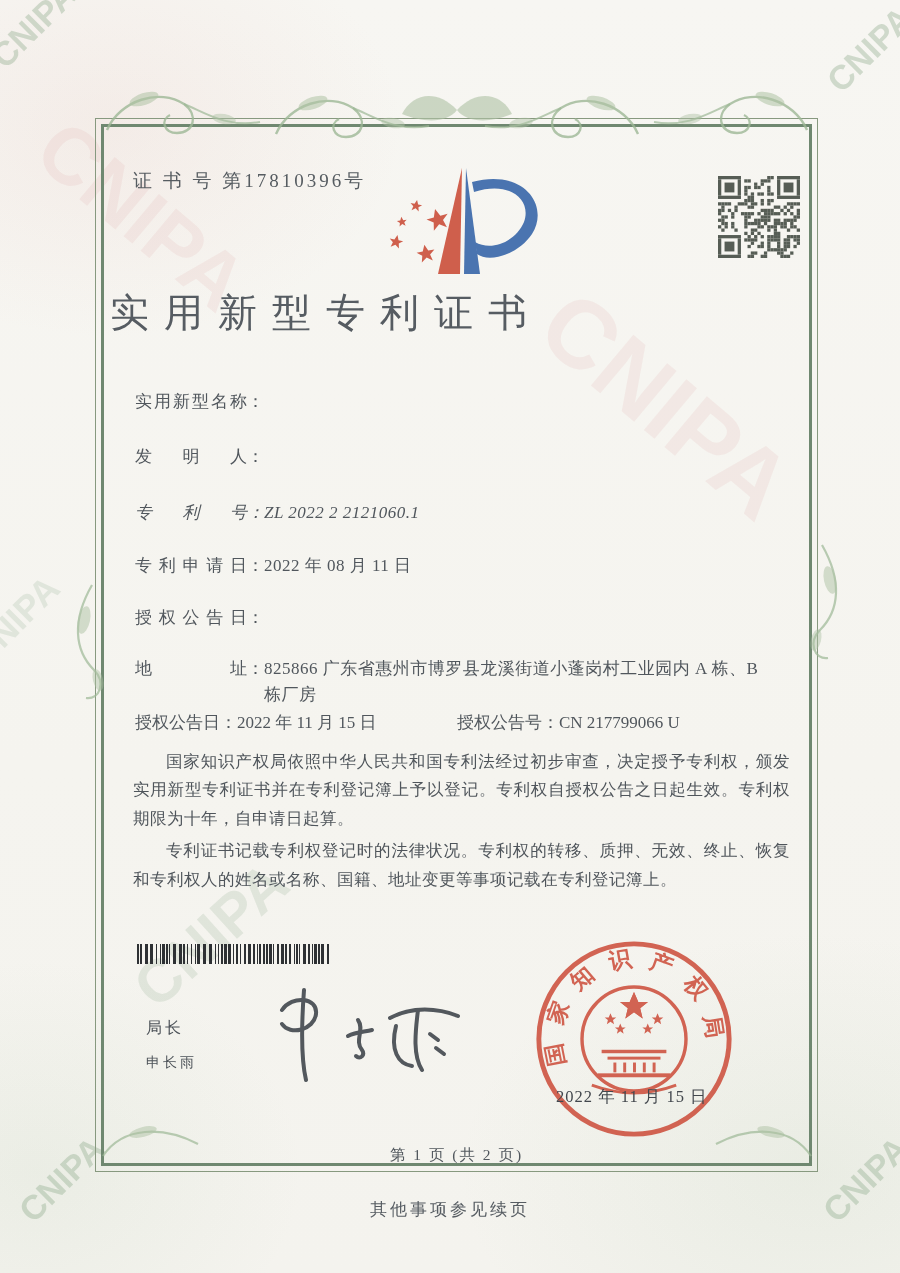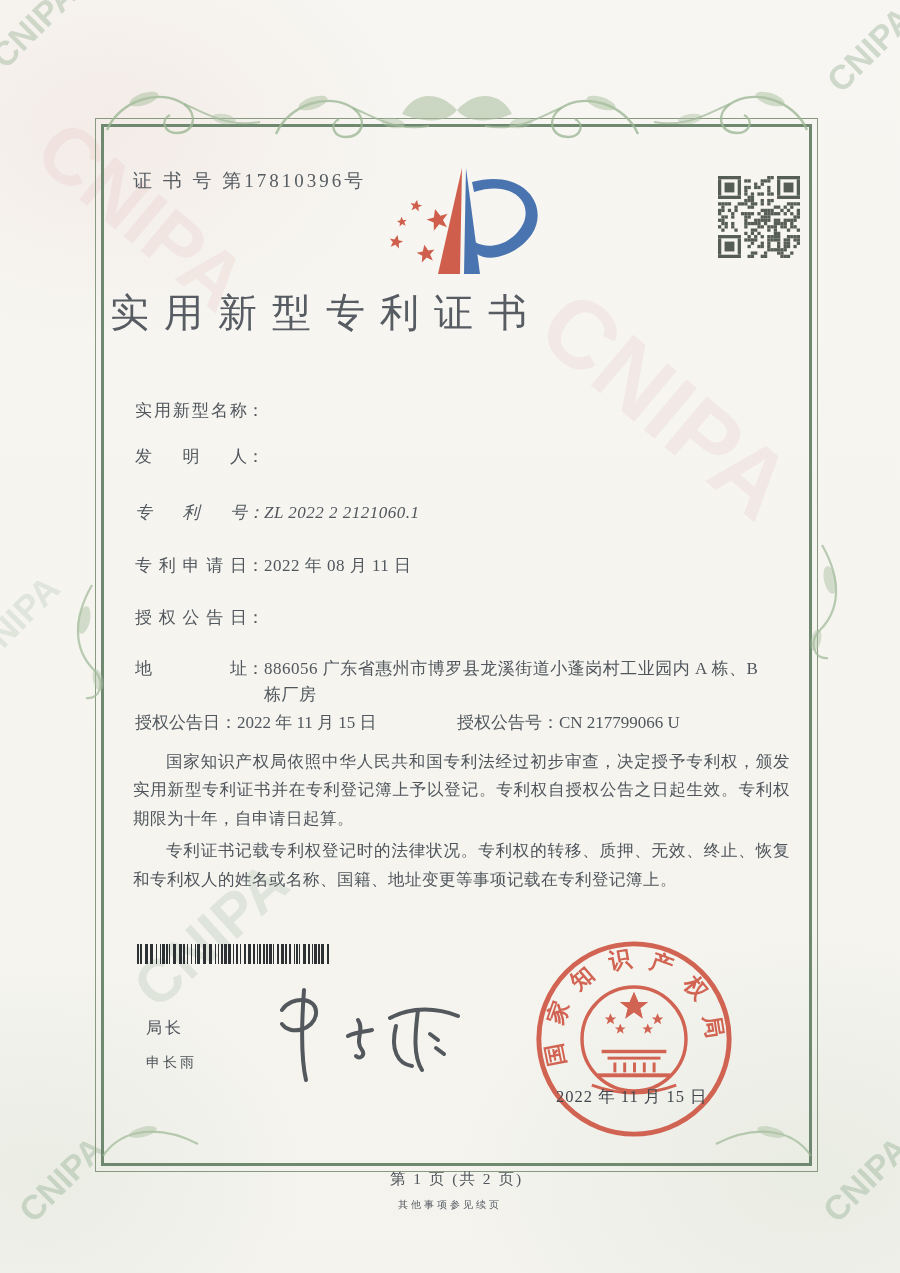--- a/index.html
+++ b/index.html
@@ -61,23 +61,23 @@
   .barcode{position:absolute;left:137px;top:944px;}
   .officer-title{position:absolute;left:146px;top:1018px;font-size:16px;
                  color:#4c5258;letter-spacing:3px;}
   .officer-name{position:absolute;left:146px;top:1054px;font-size:14px;
                 color:#4c5258;letter-spacing:3px;}
   .signature{position:absolute;left:262px;top:982px;}
   .seal{position:absolute;left:531px;top:936px;}
   .seal-date{position:absolute;left:556px;top:1086px;width:180px;
              font-size:16.5px;color:#42474d;letter-spacing:1px;white-space:nowrap;}
   .page-info{position:absolute;left:95px;top:1145px;width:723px;text-align:center;
-             font-size:15.5px;color:#51575d;letter-spacing:2px;margin-top:24px;}
+             font-size:15.5px;color:#51575d;letter-spacing:2px;}
   .continuation{position:absolute;left:0;top:1198px;width:900px;text-align:center;
-                font-size:10px;color:#565c62;letter-spacing:3px;}
+                font-size:17px;color:#565c62;letter-spacing:3px;}
   .ornament{position:absolute;pointer-events:none;}
 </style>
 </head>
 <body>
 
 <div class="sheet">
 
   <div class="wm wm-green" style="left:-18px;top:6px;font-size:34px;transform:rotate(-45deg);">CNIPA</div>
   <div class="wm wm-green" style="left:818px;top:30px;font-size:34px;transform:rotate(-45deg);">CNIPA</div>
   <div class="wm wm-green-faint" style="left:-40px;top:600px;font-size:36px;transform:rotate(-45deg);">CNIPA</div>
@@ -359,21 +359,21 @@
       <rect x="0" y="59.04" width="22.959999999999997" height="3.28" fill="#565d55"></rect>
       <rect x="0" y="78.72" width="22.959999999999997" height="3.28" fill="#565d55"></rect>
       <rect x="0" y="62.31999999999999" width="3.28" height="16.4" fill="#565d55"></rect>
       <rect x="19.68" y="62.31999999999999" width="3.28" height="16.4" fill="#565d55"></rect>
       <rect x="6.56" y="65.6" width="9.84" height="9.84" fill="#565d55"></rect>
     </svg>
 
   <div class="title">实用新型专利证书</div>
 
   <div class="fields">
-    <div class="frow" style="top:12px;font-family:Liberation Serif, serif;">
+    <div class="frow" style="top:3px;font-family:Liberation Serif, serif;">
       <span class="flabel">实用新型名称</span>
         <span class="fcolon">：</span>
     </div>
     <div class="frow" style="top:58px;">
       <span class="flabel">发明人</span>
         <span class="fcolon">：</span>
     </div>
     <div class="frow" style="top:114px;font-style:italic;">
       <span class="flabel">专利号</span>
         <span class="fcolon">：</span>
@@ -384,21 +384,21 @@
         <span class="fcolon">：</span>
       <span class="fvalue">2022 年 08 月 11 日</span>
     </div>
     <div class="frow" style="top:219px;">
       <span class="flabel">授权公告日</span>
         <span class="fcolon">：</span>
     </div>
     <div class="frow addr" style="top:270px;">
       <span class="flabel">地址</span>
         <span class="fcolon">：</span>
-      <span class="fvalue">886056 广东省惠州市博罗县龙溪街道小蓬岗村工业园内 A 栋、B 栋厂房</span>
+      <span class="fvalue">825866 广东省惠州市博罗县龙溪街道小蓬岗村工业园内 A 栋、B 栋厂房</span>
     </div>
     <div class="frow" style="top:324px;">
       <span class="grant-pair" style="width:322px;">
         <span>授权公告日</span>
           <span>：</span>
         <span>2022 年 11 月 15 日</span>
       </span>
       <span class="grant-pair">
         <span>授权公告号</span>
           <span>：</span>

